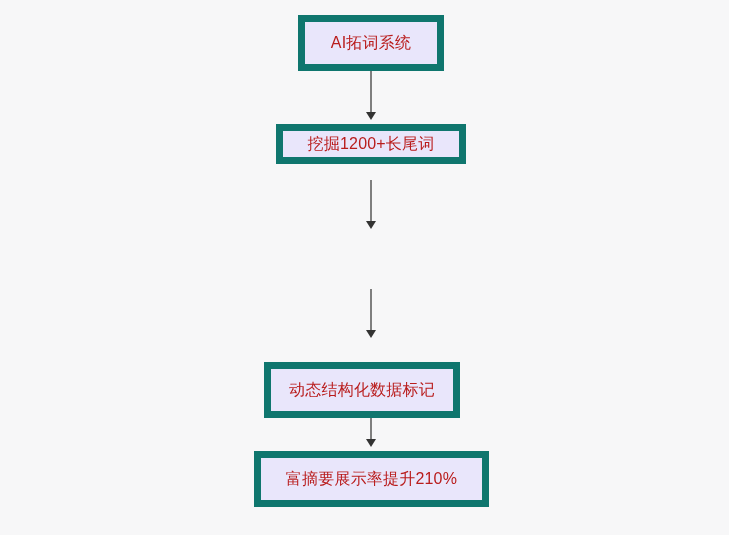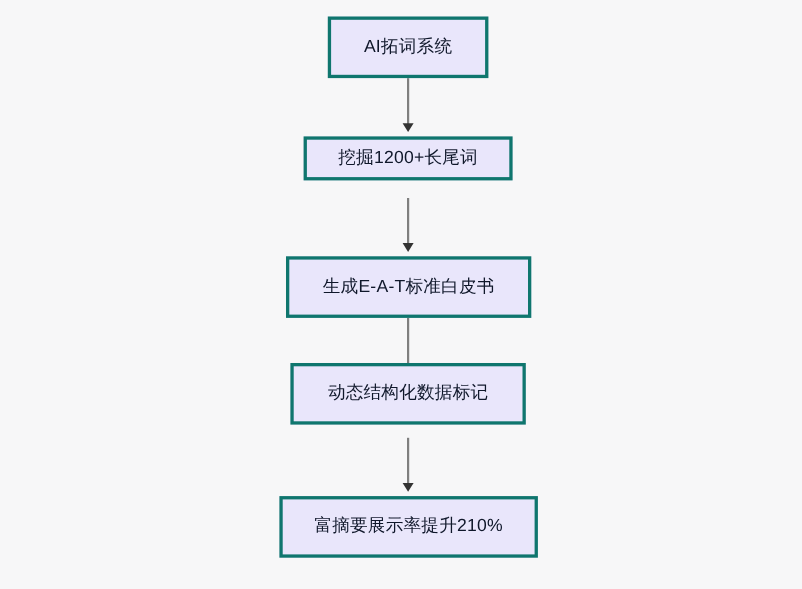--- a/index.html
+++ b/index.html
@@ -15,22 +15,22 @@
   }
   #flowchart-canvas {
     position: relative;
     width: 729px;
     height: 535px;
   }
   .node {
     position: absolute;
     box-sizing: border-box;
     background: #e9e6fb;
-    border: 3px solid #0f766e;
-    color: #0f172a;
+    border: 7px solid #0f766e;
+    color: #b91c1c;
     font-size: 16px;
     line-height: 1;
     display: flex;
     align-items: center;
     justify-content: center;
     text-align: center;
     white-space: nowrap;
     letter-spacing: 0.2px;
   }
   .edge {
@@ -61,19 +61,18 @@
   <div class="edge" style="left:370px; top:289px; height:45px;"></div>
   <div class="edge-head" style="left:366px; top:330px;"></div>
 
   <div class="edge" style="left:370px; top:398px; height:45px;"></div>
   <div class="edge-head" style="left:366px; top:439px;"></div>
 
   <div class="node" style="left:298px; top:15px; width:146px; height:56px;">AI拓词系统</div>
 
   <div class="node" style="left:276px; top:124px; width:190px; height:40px;">挖掘1200+长尾词</div>
 
-  <div class="node" style="left:260px; top:233px; width:223px; height:56px;">生成E-A-T标准白皮书</div>
 
-  <div class="node" style="left:264px; top:330px; width:214px; height:56px;">动态结构化数据标记</div>
+  <div class="node" style="left:264px; top:362px; width:196px; height:56px;">动态结构化数据标记</div>
 
   <div class="node" style="left:254px; top:451px; width:235px; height:56px;">富摘要展示率提升210%</div>
 
 </div>
 
 </body></html>

